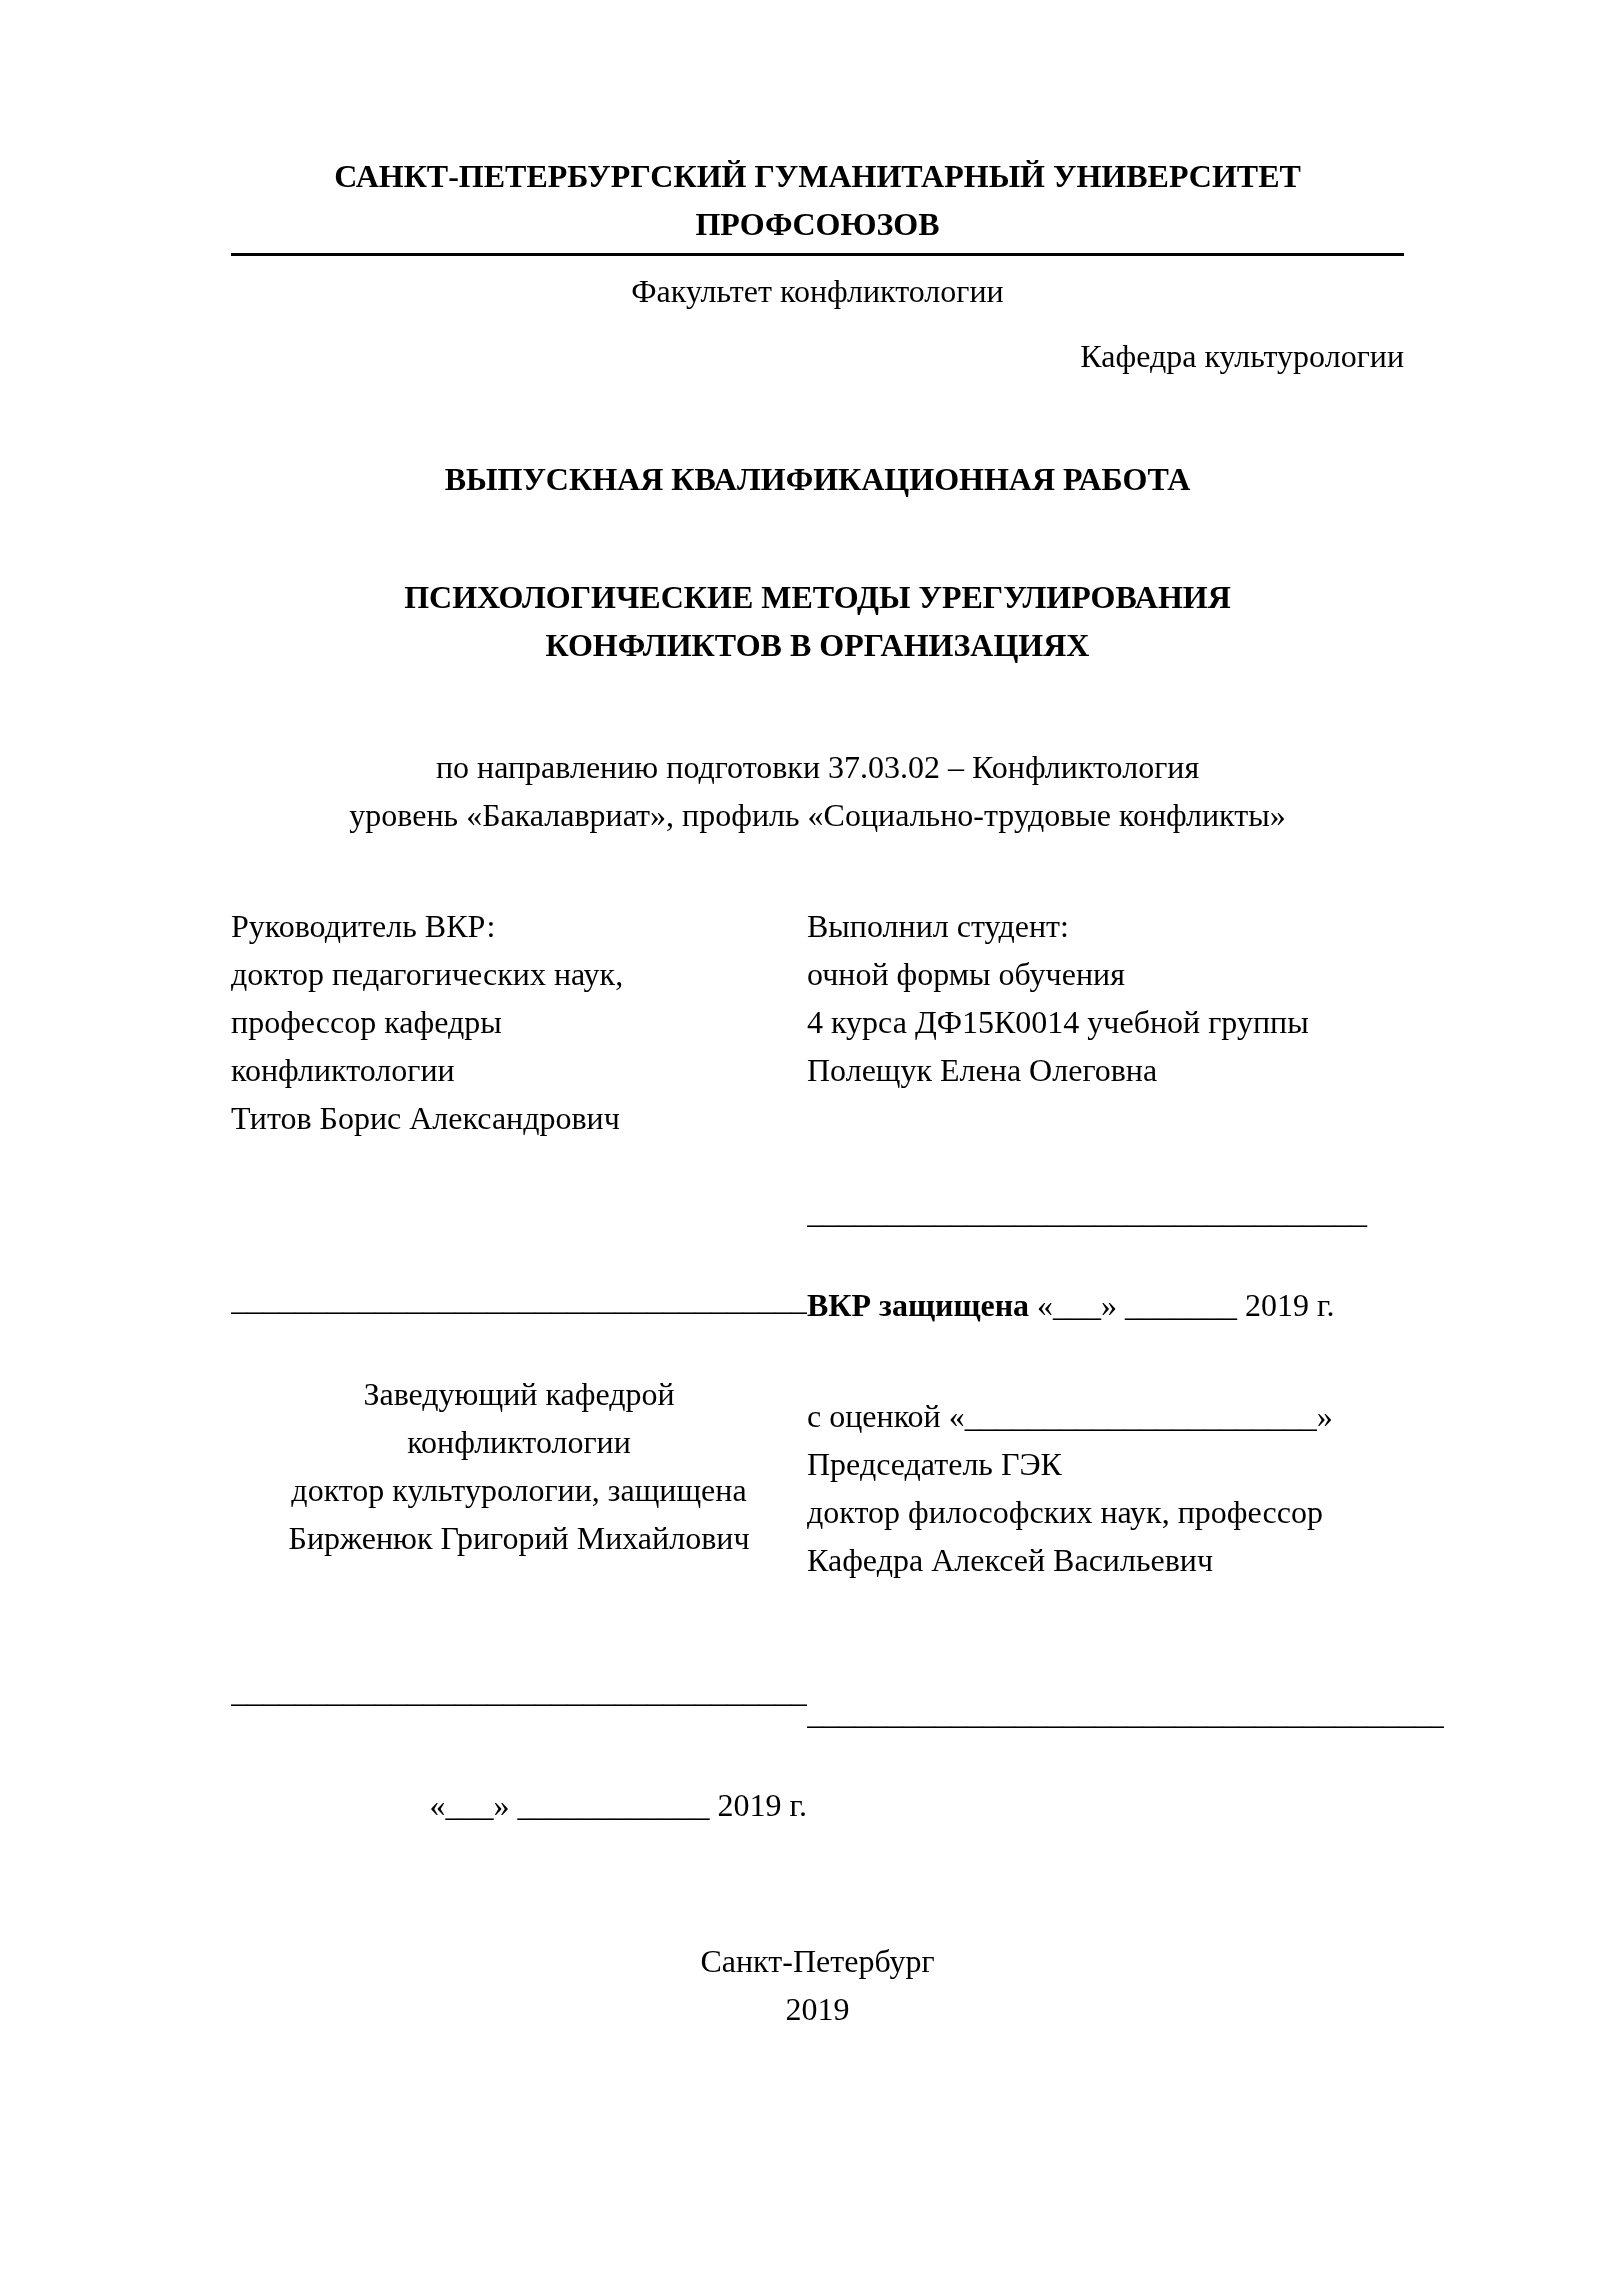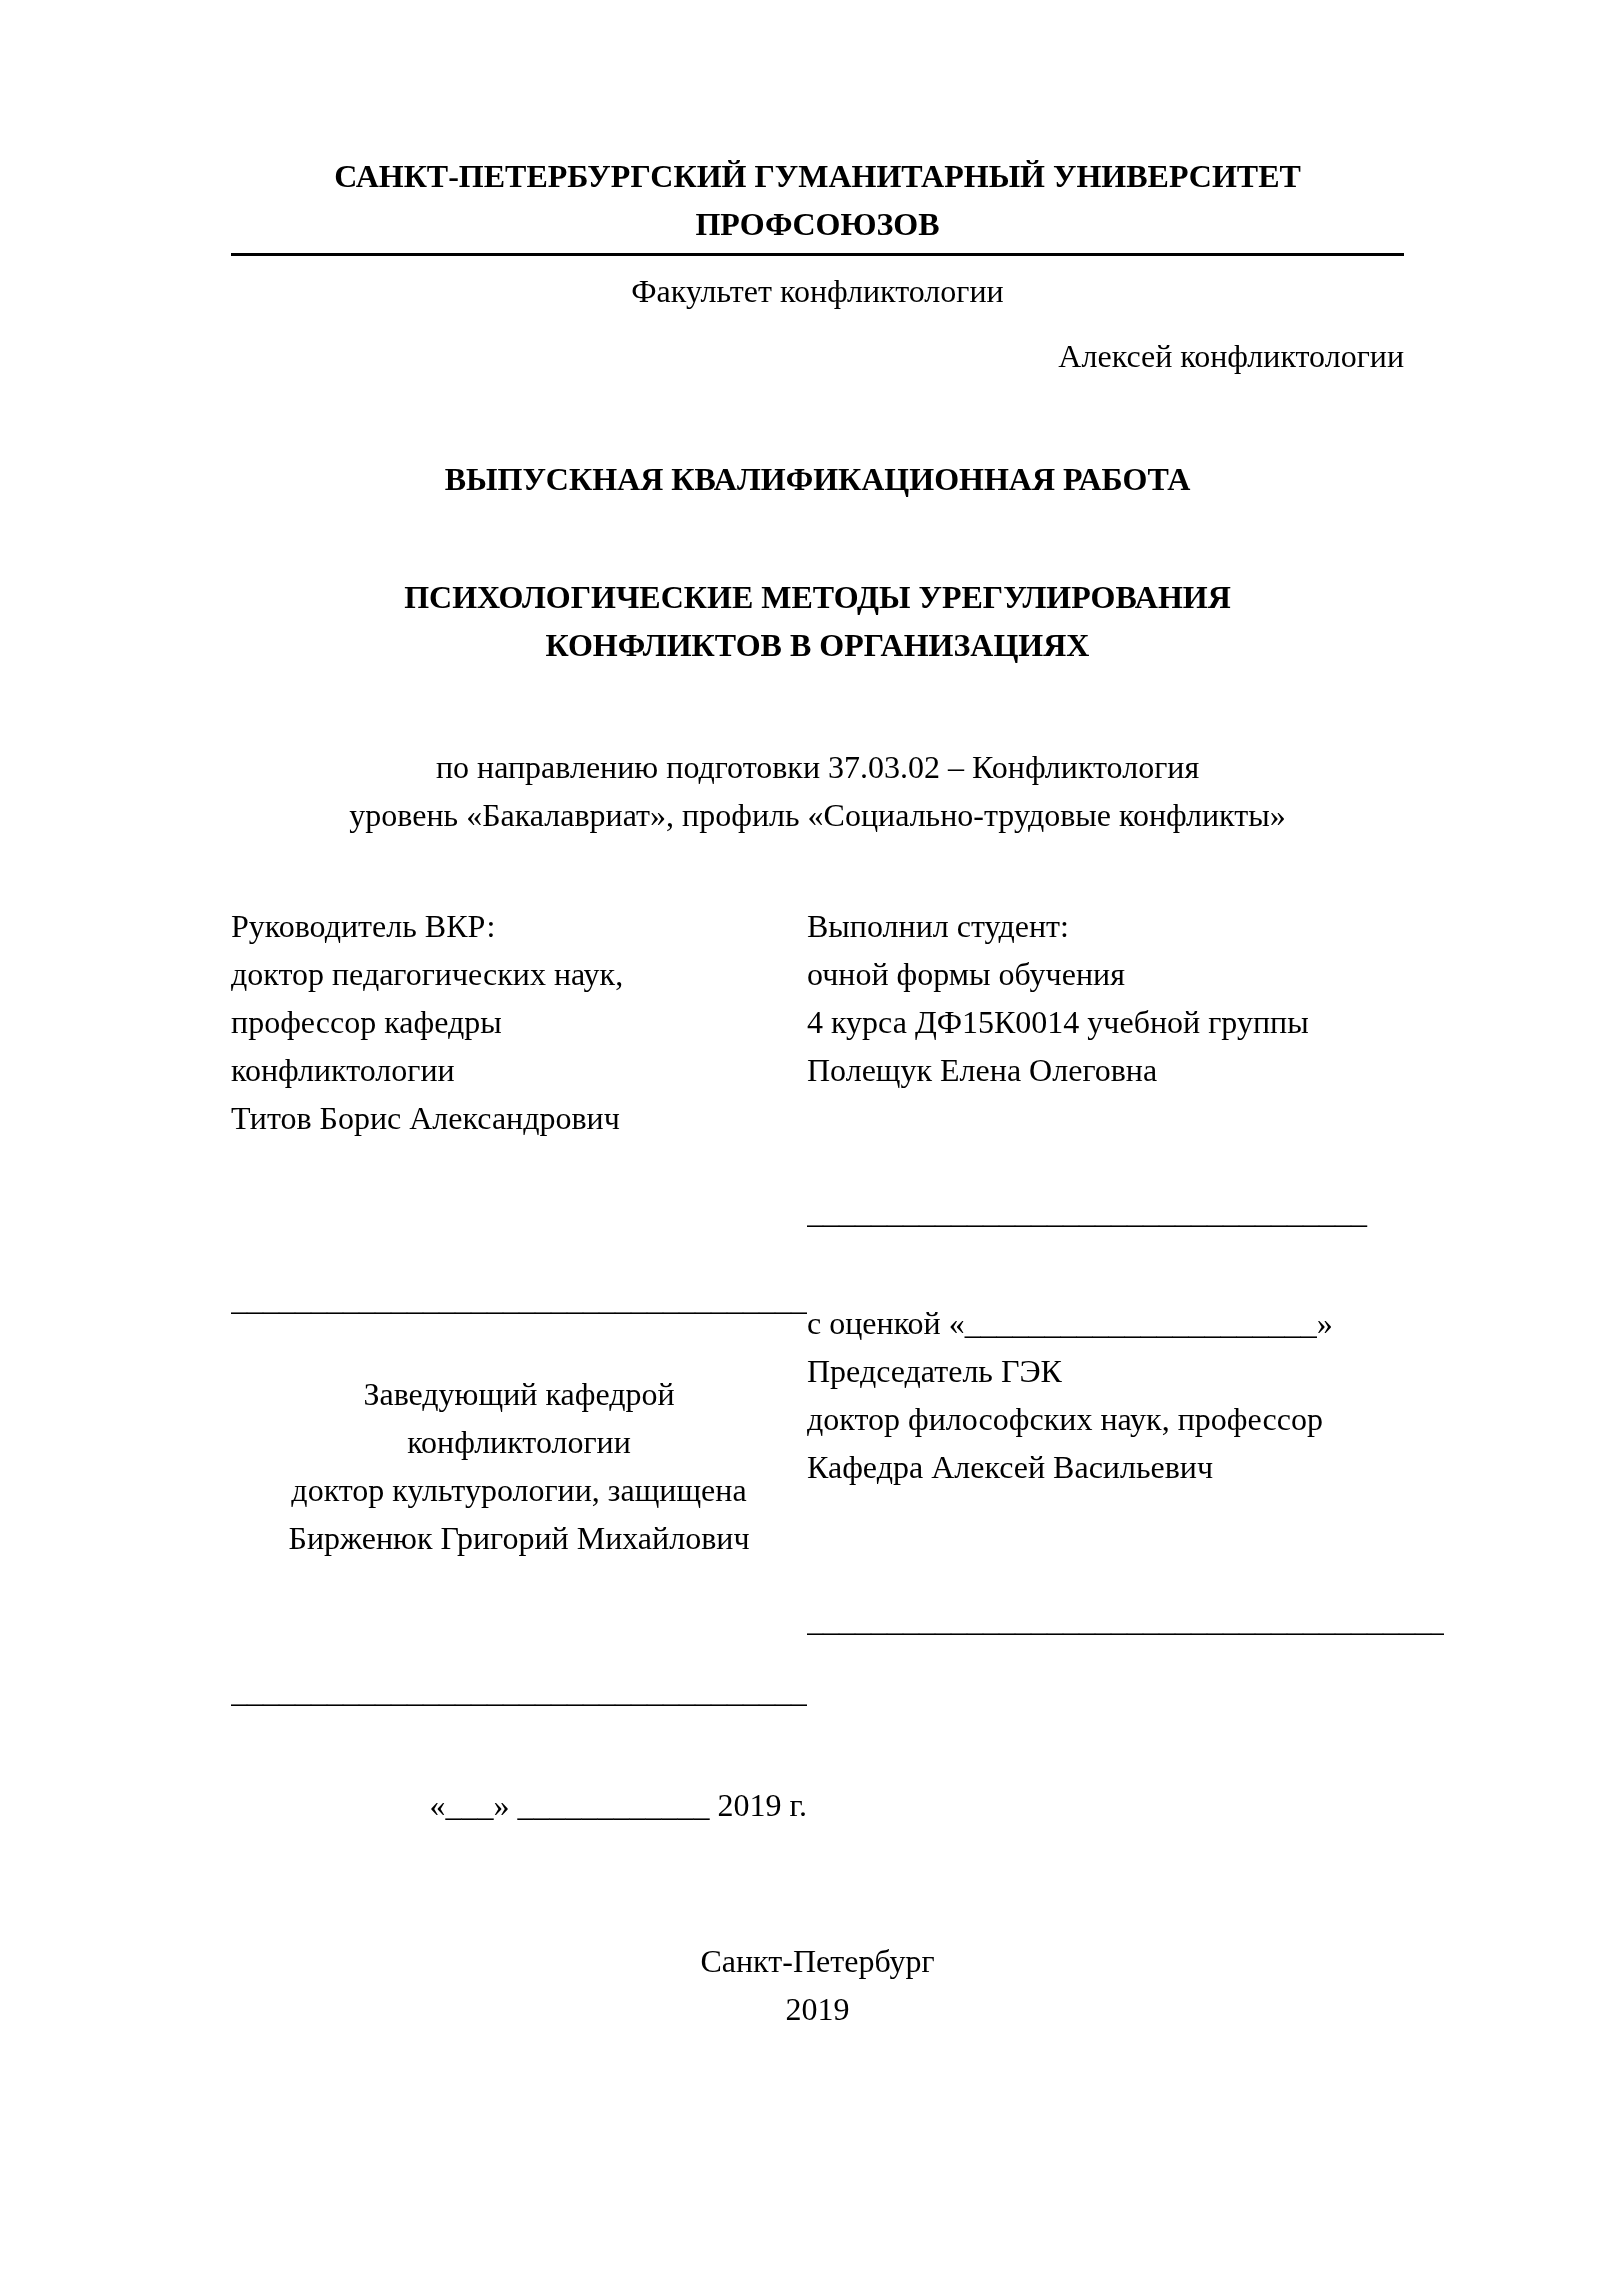--- a/index.html
+++ b/index.html
@@ -77,21 +77,21 @@
   }
 </style>
 </head>
 <body>
 
 <div class="page">
 
   <div class="university">САНКТ-ПЕТЕРБУРГСКИЙ ГУМАНИТАРНЫЙ УНИВЕРСИТЕТ ПРОФСОЮЗОВ</div>
   <div class="rule"></div>
   <div class="faculty">Факультет конфликтологии</div>
-  <div class="department">Алексей конфликтологии</div>
+  <div class="department">Кафедра культурологии</div>
 
   <div class="work-type">ВЫПУСКНАЯ КВАЛИФИКАЦИОННАЯ РАБОТА</div>
 
   <div class="thesis-title">
     <div>ПСИХОЛОГИЧЕСКИЕ МЕТОДЫ УРЕГУЛИРОВАНИЯ</div>
     <div>КОНФЛИКТОВ В ОРГАНИЗАЦИЯХ</div>
   </div>
 
   <div class="program">
     <div>по направлению подготовки 37.03.02 – Конфликтология</div>
@@ -120,20 +120,23 @@
     </div>
 
     <div class="col-right">
       <div class="block">
         <div>Выполнил студент:</div>
         <div>очной формы обучения</div>
         <div>4 курса ДФ15К0014 учебной группы</div>
         <div>Полещук Елена Олеговна</div>
       </div>
       <div class="sig student-sig">___________________________________</div>
+      <div class="defense">
+        <span class="b">ВКР защищена</span><span> «___» _______ 2019 г.</span>
+      </div>
       <div class="block grade-block">
         <div class="sig">с оценкой «______________________»</div>
         <div>Председатель ГЭК</div>
         <div>доктор философских наук, профессор</div>
         <div>Кафедра Алексей Васильевич</div>
       </div>
       <div class="sig chair-sig">________________________________________</div>
     </div>
 
   </div>

